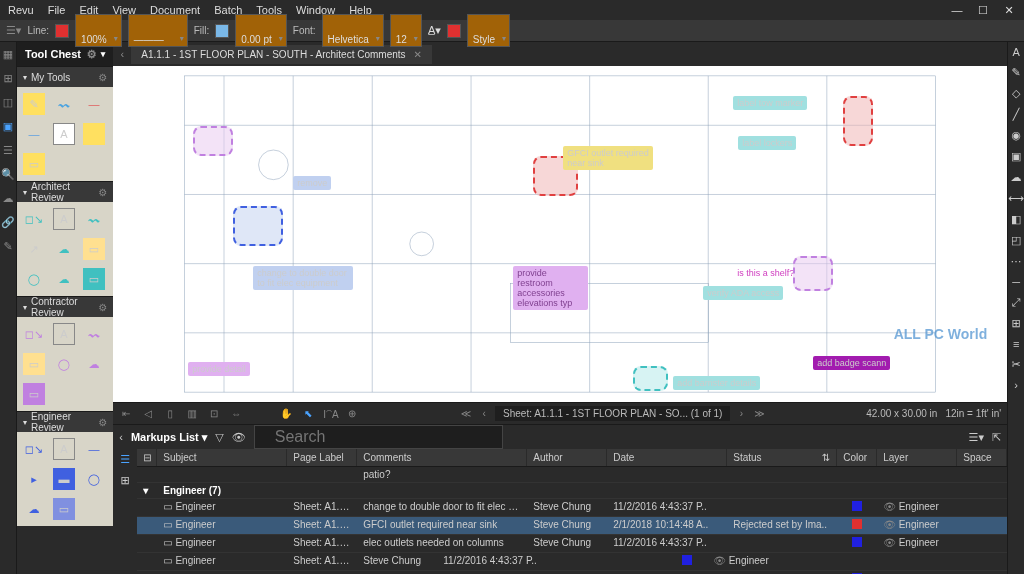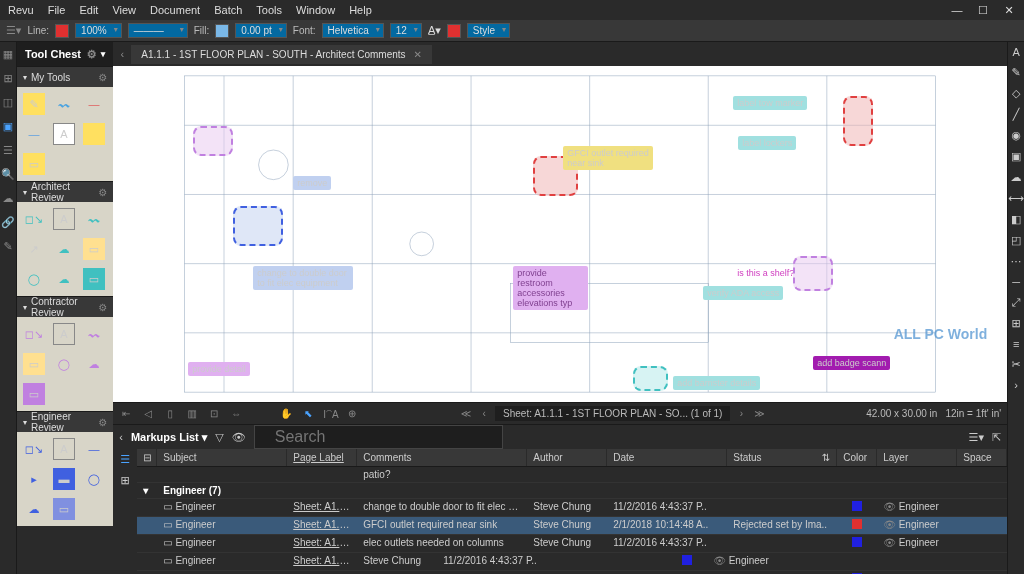--- a/index.html
+++ b/index.html
@@ -4,21 +4,21 @@
 <style>
 * { margin: 0; padding: 0; box-sizing: border-box; font-family: Arial, sans-serif; }
 body { background: #1e1e1e; color: #ccc; width: 1024px; height: 574px; overflow: hidden; font-size: 11px; }
 .menubar { height: 20px; background: #2a2a2a; display: flex; align-items: center; padding: 0 8px; gap: 14px; }
 .menubar span { color: #ddd; cursor: pointer; }
 .winctrl { margin-left: auto; display: flex; gap: 12px; }
 .winctrl span { width: 14px; text-align: center; }
 .toolbar { height: 22px; background: #383838; display: flex; align-items: center; padding: 0 6px; gap: 6px; border-bottom: 1px solid #1a1a1a; }
 .toolbar .lbl { color: #bbb; font-size: 10px; }
 .swatch { width: 14px; height: 14px; border: 1px solid #555; }
-.dd { background: #0369a1; border: 1px solid #555; padding: 1px 14px 1px 5px; font-size: 10px; color: #ddd; position: relative; }
+.dd { background: #a16207; border: 1px solid #555; padding: 19px 14px 1px 5px; font-size: 10px; color: #ddd; position: relative; }
 .dd::after { content: "▾"; position: absolute; right: 3px; color: #888; font-size: 8px; }
 .main { display: flex; height: 532px; }
 .ltools { width: 24px; background: #2a2a2a; display: flex; flex-direction: column; align-items: center; padding-top: 4px; gap: 8px; border-right: 1px solid #1a1a1a; }
 .ltools .ico { width: 16px; height: 16px; display: flex; align-items: center; justify-content: center; color: #888; cursor: pointer; }
 .ltools .ico.active { color: #4aa3ff; }
 .toolchest { width: 196px; background: #2a2a2a; display: flex; flex-direction: column; }
 .tc-header { height: 24px; background: #1e1e1e; display: flex; align-items: center; padding: 0 8px; font-weight: bold; color: #fff; }
 .tc-header::after { content: "▾"; margin-left: 4px; font-size: 9px; }
 .tc-gear { margin-left: auto; color: #888; }
 .tc-section { border-top: 1px solid #1a1a1a; }
@@ -46,21 +46,21 @@
 .mk-search { flex: 0 0 180px; background: #1e1e1e; border: 1px solid #444; padding: 2px 20px; color: #888; font-size: 16px; }
 .mk-table { flex: 1; overflow: hidden; display: flex; }
 .mk-left { width: 24px; background: #2a2a2a; display: flex; flex-direction: column; align-items: center; padding-top: 4px; gap: 8px; }
 .mk-grid { flex: 1; display: flex; flex-direction: column; }
 .mk-cols { display: flex; height: 20px; background: #383838; font-size: 10px; color: #ccc; border-bottom: 1px solid #1a1a1a; }
 .mk-cols > div { padding: 3px 6px; border-right: 1px solid #2a2a2a; display: flex; align-items: center; }
 .mk-row { display: flex; height: 18px; font-size: 10px; color: #ccc; border-bottom: 1px solid #333; }
 .mk-row.sel { background: #3a5a7a; }
 .mk-row > div { padding: 2px 6px; overflow: hidden; white-space: nowrap; text-overflow: ellipsis; }
 .mk-row.group { color: #fff; font-weight: bold; }
-.c-subj { width: 130px; } .c-page { width: 70px; text-decoration: underline; } .c-comm { width: 170px; } .c-auth { width: 80px; } .c-date { width: 120px; } .c-stat { width: 110px; } .c-col { width: 40px; } .c-lay { width: 80px; } .c-spc { width: 50px; }
+.c-subj { width: 130px; } .c-page { width: 70px; } .c-comm { width: 170px; } .c-auth { width: 80px; } .c-date { width: 120px; } .c-stat { width: 110px; } .c-col { width: 40px; } .c-lay { width: 80px; } .c-spc { width: 50px; }
 .rtools { width: 24px; background: #2a2a2a; display: flex; flex-direction: column; align-items: center; padding-top: 4px; gap: 8px; border-left: 1px solid #1a1a1a; }
 .colordot { width: 10px; height: 10px; margin: auto; }
 .eye { color: #888; font-size: 10px; }
 .wm { position: absolute; right: 20px; bottom: 60px; color: #4a90d0; font-size: 14px; font-weight: bold; opacity: 0.7; }
 </style>
 </head>
 <body>
 
 <div class="menubar">
   <span>Revu</span>

